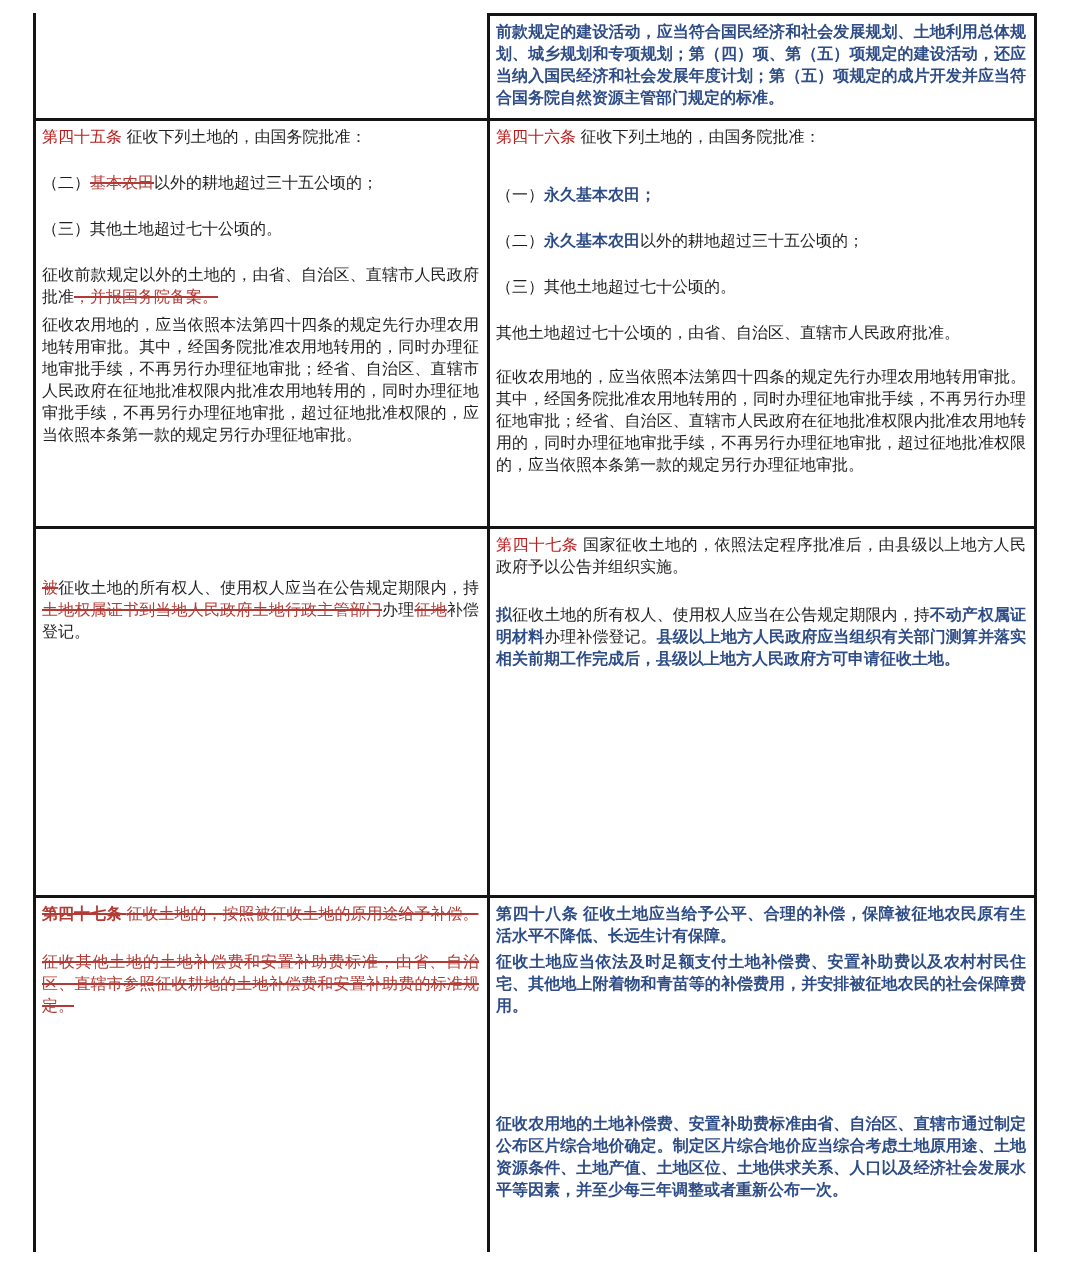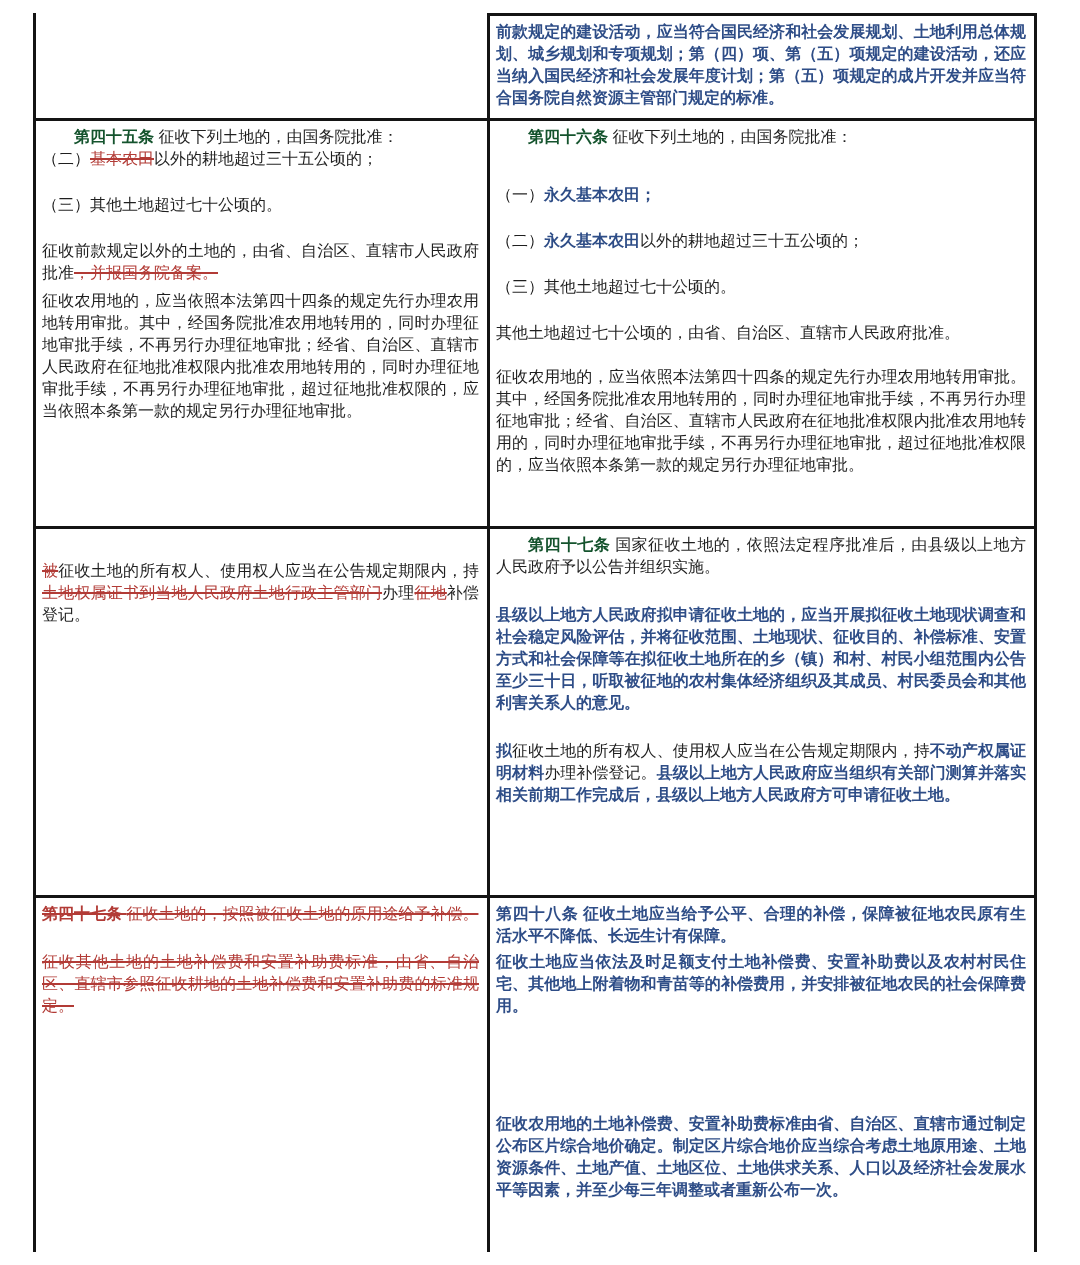--- a/index.html
+++ b/index.html
@@ -14,59 +14,58 @@
   }
   .cell{
     box-sizing:border-box;border-left:3px solid #141414;
     padding:5px 8px 4px 6px;font-size:16px;line-height:22px;color:#1f1f1f;
     text-align:justify;overflow:hidden;background:#ffffff;
   }
   .right-col{border-right:3px solid #141414;}
   .sep-top{border-top:3px solid #141414;}
   .para{margin:0;word-break:break-all;}
   .run-k{color:#1f1f1f;font-weight:400;}
-  .run-kb{color:#14532d;font-weight:700;margin-left:32px;}
+  .run-kb{color:#b91c1c;font-weight:400;}
   .run-r{color:#b23b36;font-weight:400;text-decoration:line-through;text-decoration-thickness:2px;}
   .run-rb{color:#b23b36;font-weight:700;text-decoration:line-through;text-decoration-thickness:2px;}
   .run-rn{color:#b23b36;font-weight:400;}
   .run-b{color:#2e4d87;font-weight:700;}
 </style>
 </head>
 <body>
 
 <div class="page">
   <div class="cmp-table">
 
     <div class="cell"></div>
     <div class="cell right-col sep-top">
         <p class="para" style="margin-top: 0px;"><span class="run-b">前款规定的建设活动，应当符合国民经济和社会发展规划、土地利用总体规划、城乡规划和专项规划；第（四）项、第（五）项规定的建设活动，还应当纳入国民经济和社会发展年度计划；第（五）项规定的成片开发并应当符合国务院自然资源主管部门规定的标准。</span></p>
       </div>
 
     <div class="cell sep-top">
         <p class="para" style="margin-top: 0px;"><span class="run-kb">第四十五条 </span><span class="run-k">征收下列土地的，由国务院批准：</span></p>
-        <p class="para" style=""><span class="run-k">（二）</span><span class="run-r">基本农田</span><span class="run-k">以外的耕地超过三十五公顷的；</span></p>
+        <p class="para" style="margin-top: 24px;"><span class="run-k">（二）</span><span class="run-r">基本农田</span><span class="run-k">以外的耕地超过三十五公顷的；</span></p>
         <p class="para" style="margin-top: 24px;"><span class="run-k">（三）其他土地超过七十公顷的。</span></p>
         <p class="para" style="margin-top: 24px;"><span class="run-k">征收前款规定以外的土地的，由省、自治区、直辖市人民政府批准</span><span class="run-r">，并报国务院备案。</span></p>
         <p class="para" style="margin-top: 6px;"><span class="run-k">征收农用地的，应当依照本法第四十四条的规定先行办理农用地转用审批。其中，经国务院批准农用地转用的，同时办理征地审批手续，不再另行办理征地审批；经省、自治区、直辖市人民政府在征地批准权限内批准农用地转用的，同时办理征地审批手续，不再另行办理征地审批，超过征地批准权限的，应当依照本条第一款的规定另行办理征地审批。</span></p>
       </div>
     <div class="cell right-col sep-top">
         <p class="para" style="margin-top: 0px;"><span class="run-kb">第四十六条 </span><span class="run-k">征收下列土地的，由国务院批准：</span></p>
         <p class="para" style="margin-top: 36px;"><span class="run-k">（一）</span><span class="run-b">永久基本农田；</span></p>
         <p class="para" style="margin-top: 24px;"><span class="run-k">（二）</span><span class="run-b">永久基本农田</span><span class="run-k">以外的耕地超过三十五公顷的；</span></p>
         <p class="para" style="margin-top: 24px;"><span class="run-k">（三）其他土地超过七十公顷的。</span></p>
         <p class="para" style="margin-top: 24px;"><span class="run-k">其他土地超过七十公顷的，由省、自治区、直辖市人民政府批准。</span></p>
         <p class="para" style="margin-top: 22px;"><span class="run-k">征收农用地的，应当依照本法第四十四条的规定先行办理农用地转用审批。其中，经国务院批准农用地转用的，同时办理征地审批手续，不再另行办理征地审批；经省、自治区、直辖市人民政府在征地批准权限内批准农用地转用的，同时办理征地审批手续，不再另行办理征地审批，超过征地批准权限的，应当依照本条第一款的规定另行办理征地审批。</span></p>
       </div>
 
     <div class="cell sep-top">
-        <p class="para" style="margin-top: 26px;"><span class="run-r">被</span><span class="run-k">征收土地的所有权人、使用权人应当在公告规定期限内，持</span><span class="run-r">土地权属证书到当地人民政府土地行政主管部门</span><span class="run-k">办理</span><span class="run-r">征地</span><span class="run-k">补偿登记。</span></p>
+        <p class="para" style="margin-top: 43px;"><span class="run-r">被</span><span class="run-k">征收土地的所有权人、使用权人应当在公告规定期限内，持</span><span class="run-r">土地权属证书到当地人民政府土地行政主管部门</span><span class="run-k">办理</span><span class="run-r">征地</span><span class="run-k">补偿登记。</span></p>
       </div>
     <div class="cell right-col sep-top">
         <p class="para" style="margin-top: 0px;"><span class="run-kb">第四十七条 </span><span class="run-k">国家征收土地的，依照法定程序批准后，由县级以上地方人民政府予以公告并组织实施。</span></p>
-        <p class="para" style="margin-top: 26px;"><span class="run-b">县级以上地方人民政府拟申请征收土地的，应当开展拟征收土地现状调查和社会稳定风险评估，并将征收范围、土地现状、征收目的、补偿标准、安置方式和社会保障等在拟征收土地所在的乡（镇）和村、村民小组范围内公告至少三十日，听取被征地的农村集体经济组织及其成员、村民委员会和其他利害关系人的意见。</span></p>
         <p class="para" style="margin-top: 26px;"><span class="run-b">拟</span><span class="run-k">征收土地的所有权人、使用权人应当在公告规定期限内，持</span><span class="run-b">不动产权属证明材料</span><span class="run-k">办理补偿登记。</span><span class="run-b">县级以上地方人民政府应当组织有关部门测算并落实相关前期工作完成后，县级以上地方人民政府方可申请征收土地。</span></p>
       </div>
 
     <div class="cell sep-top">
         <p class="para" style="margin-top: 0px;"><span class="run-rb">第四十七条 </span><span class="run-r">征收土地的，按照被征收土地的原用途给予补偿。</span></p>
         <p class="para" style="margin-top: 26px;"><span class="run-r">征收其他土地的土地补偿费和安置补助费标准，由省、自治区、直辖市参照征收耕地的土地补偿费和安置补助费的标准规定。</span></p>
       </div>
     <div class="cell right-col sep-top">
         <p class="para" style="margin-top: 0px;"><span class="run-b">第四十八条 征收土地应当给予公平、合理的补偿，保障被征地农民原有生活水平不降低、长远生计有保障。</span></p>
         <p class="para" style="margin-top: 4px;"><span class="run-b">征收土地应当依法及时足额支付土地补偿费、安置补助费以及农村村民住宅、其他地上附着物和青苗等的补偿费用，并安排被征地农民的社会保障费用。</span></p>

